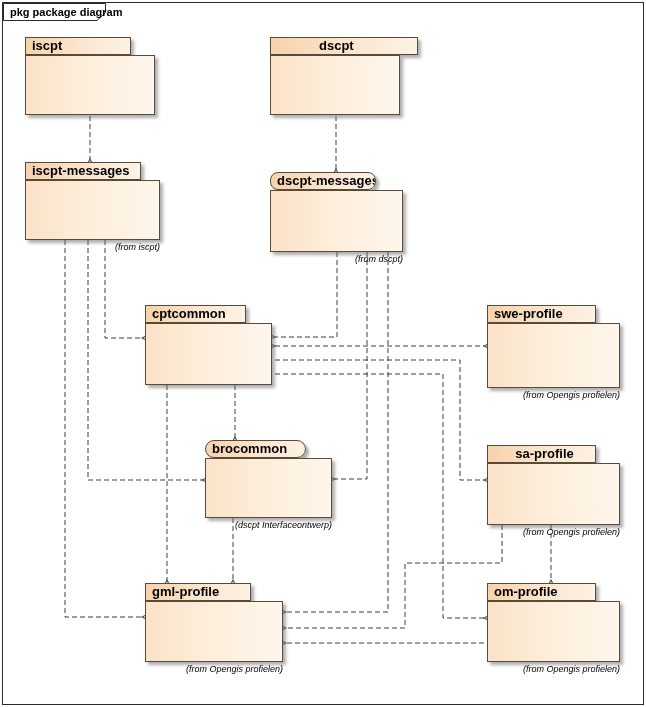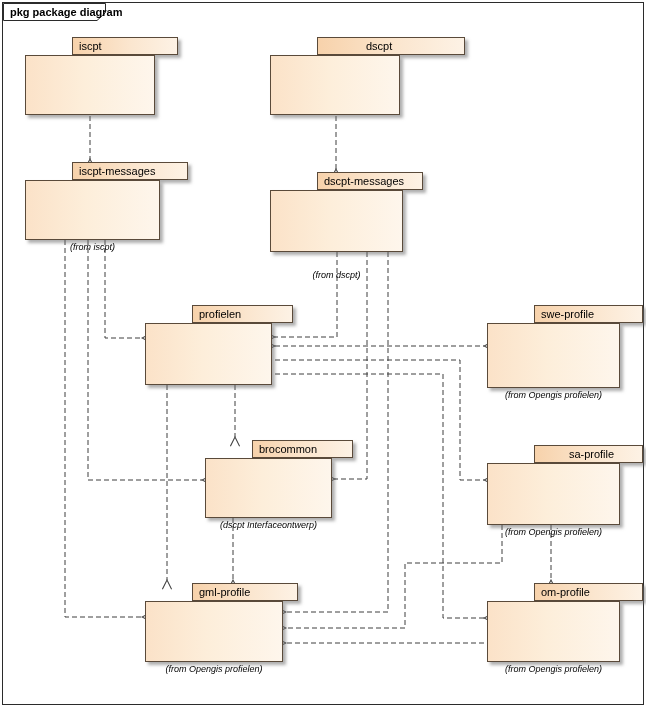--- a/index.html
+++ b/index.html
@@ -17,31 +17,31 @@
     white-space:nowrap;letter-spacing:0px;
   }
   #connector-layer{position:absolute;left:0;top:0;width:646px;height:707px;}
   #connector-layer polyline{fill:none;stroke:#3f3f3f;stroke-width:1;stroke-dasharray:5 3;}
   .pkg{position:absolute;}
   .pkg-tab{
     position:absolute;left:0;top:0;height:16px;
     border:1px solid #5a4a3a;
     background:linear-gradient(90deg,#f7d2ab 0%,#fbe6cf 55%,#fdf2e5 100%);
     box-shadow:3px 3px 3px rgba(110,110,110,0.55);
-    font-size:11px;font-weight:normal;color:#000;line-height:16px;padding-left:6px;
-    white-space:nowrap;overflow:hidden;margin-left:47px;
+    font-size:13px;font-weight:bold;color:#000;line-height:16px;padding-left:6px;
+    white-space:nowrap;overflow:hidden;
   }
   .pkg-body{
     position:absolute;left:0;top:18px;
     border:1px solid #5a4a3a;
     background:linear-gradient(90deg,#fbe2c8 0%,#fdeeda 45%,#fef6ec 100%);
     box-shadow:3px 3px 3px rgba(110,110,110,0.55);
   }
   .pkg-from{
-    position:absolute;left:0;text-align:center;font-size:9px;font-style:italic;
+    position:absolute;left:0;text-align:right;font-size:9px;font-style:italic;
     color:#000;white-space:nowrap;
   }
 </style>
 </head>
 <body>
 
 <div id="stage">
   <div id="frame"></div>
 
   <svg id="connector-layer" width="646" height="707" viewBox="0 0 646 707">
@@ -79,35 +79,35 @@
       <div class="pkg" style="left: 270px; top: 37px;">
         <div class="pkg-tab" style="width: 98px; padding-left: 48px;">dscpt</div>
         <div class="pkg-body" style="width: 128px; height: 58px;"></div>
       </div>
       <div class="pkg" style="left: 25px; top: 162px;">
         <div class="pkg-tab" style="width: 108px;">iscpt-messages</div>
         <div class="pkg-body" style="width: 133px; height: 58px;"></div>
         <div class="pkg-from" style="top: 80px; width: 135px;">(from iscpt)</div>
       </div>
       <div class="pkg" style="left: 270px; top: 172px;">
-        <div class="pkg-tab" style="width: 98px;">dscpt-messages</div>
+        <div class="pkg-tab" style="width: 98px; border-radius: 8px;">dscpt-messages</div>
         <div class="pkg-body" style="width: 131px; height: 60px;"></div>
-        <div class="pkg-from" style="top: 82px; width: 133px; margin-top: 16px;">(from dscpt)</div>
+        <div class="pkg-from" style="top: 82px; width: 133px;">(from dscpt)</div>
       </div>
       <div class="pkg" style="left: 145px; top: 305px;">
-        <div class="pkg-tab" style="width: 93px;">profielen</div>
+        <div class="pkg-tab" style="width: 93px;">cptcommon</div>
         <div class="pkg-body" style="width: 125px; height: 60px;"></div>
       </div>
       <div class="pkg" style="left: 487px; top: 305px;">
         <div class="pkg-tab" style="width: 101px;">swe-profile</div>
         <div class="pkg-body" style="width: 131px; height: 63px;"></div>
         <div class="pkg-from" style="top: 85px; width: 133px;">(from Opengis profielen)</div>
       </div>
       <div class="pkg" style="left: 205px; top: 440px;">
-        <div class="pkg-tab" style="width: 93px;">brocommon</div>
+        <div class="pkg-tab" style="width: 93px; border-radius: 9px;">brocommon</div>
         <div class="pkg-body" style="width: 125px; height: 58px;"></div>
         <div class="pkg-from" style="top: 80px; width: 127px;">(dscpt Interfaceontwerp)</div>
       </div>
       <div class="pkg" style="left: 487px; top: 445px;">
         <div class="pkg-tab" style="width: 101px; text-align: center;">sa-profile</div>
         <div class="pkg-body" style="width: 131px; height: 60px;"></div>
         <div class="pkg-from" style="top: 82px; width: 133px;">(from Opengis profielen)</div>
       </div>
       <div class="pkg" style="left: 145px; top: 583px;">
         <div class="pkg-tab" style="width: 98px;">gml-profile</div>

